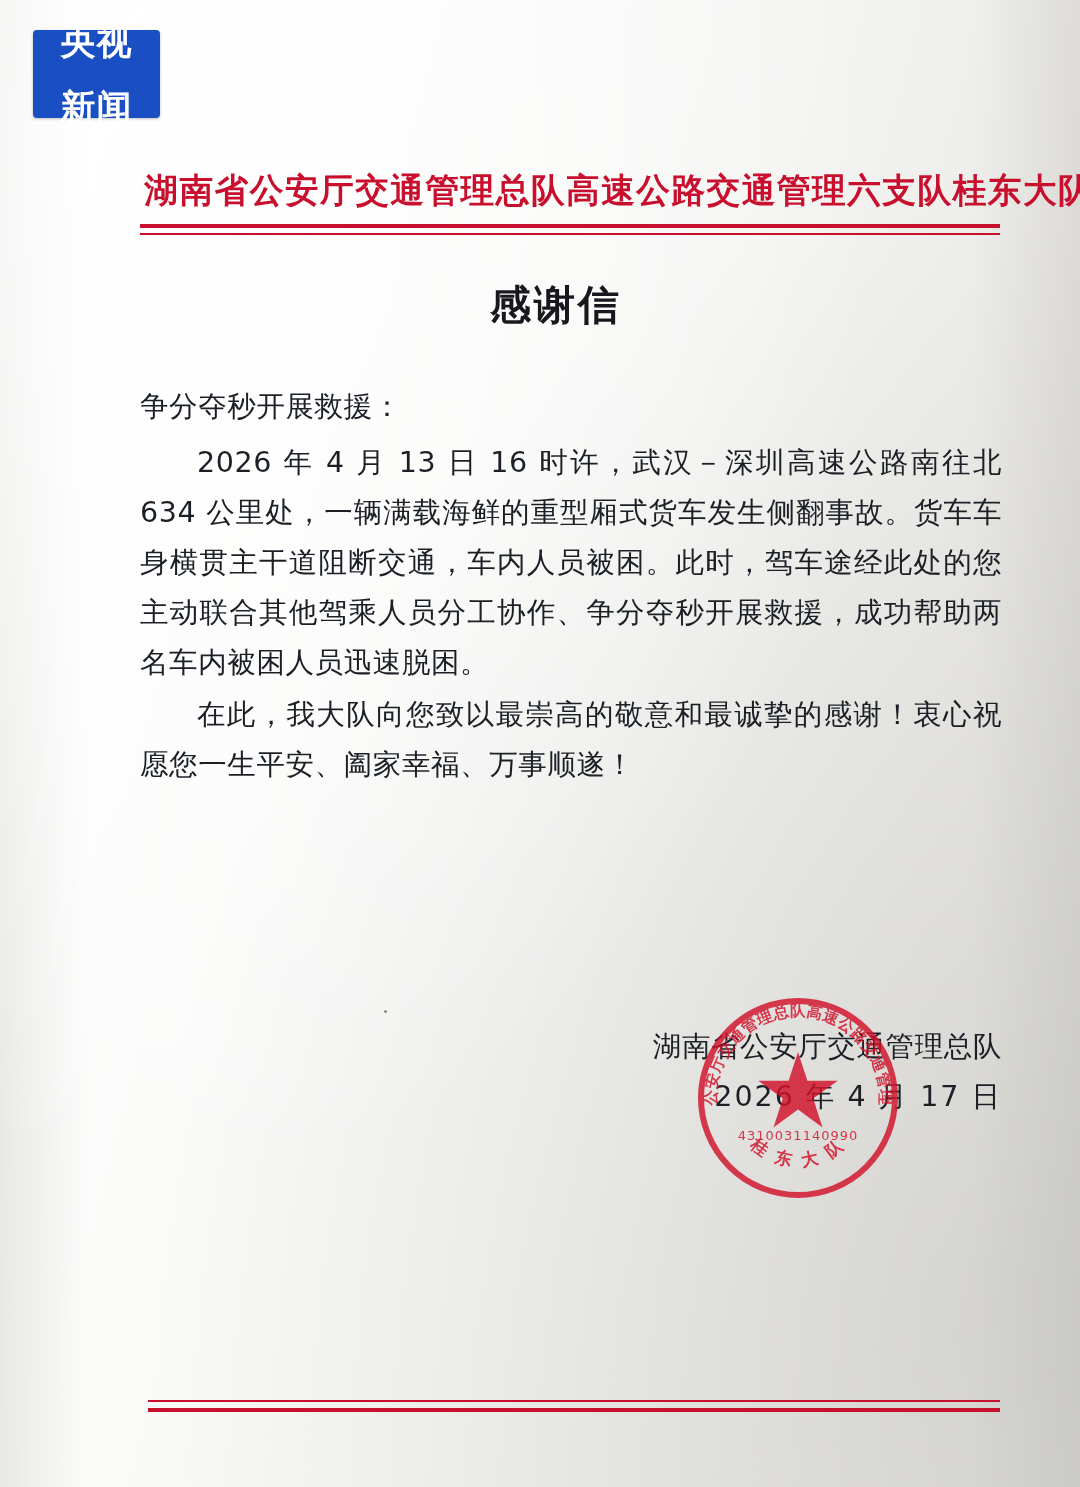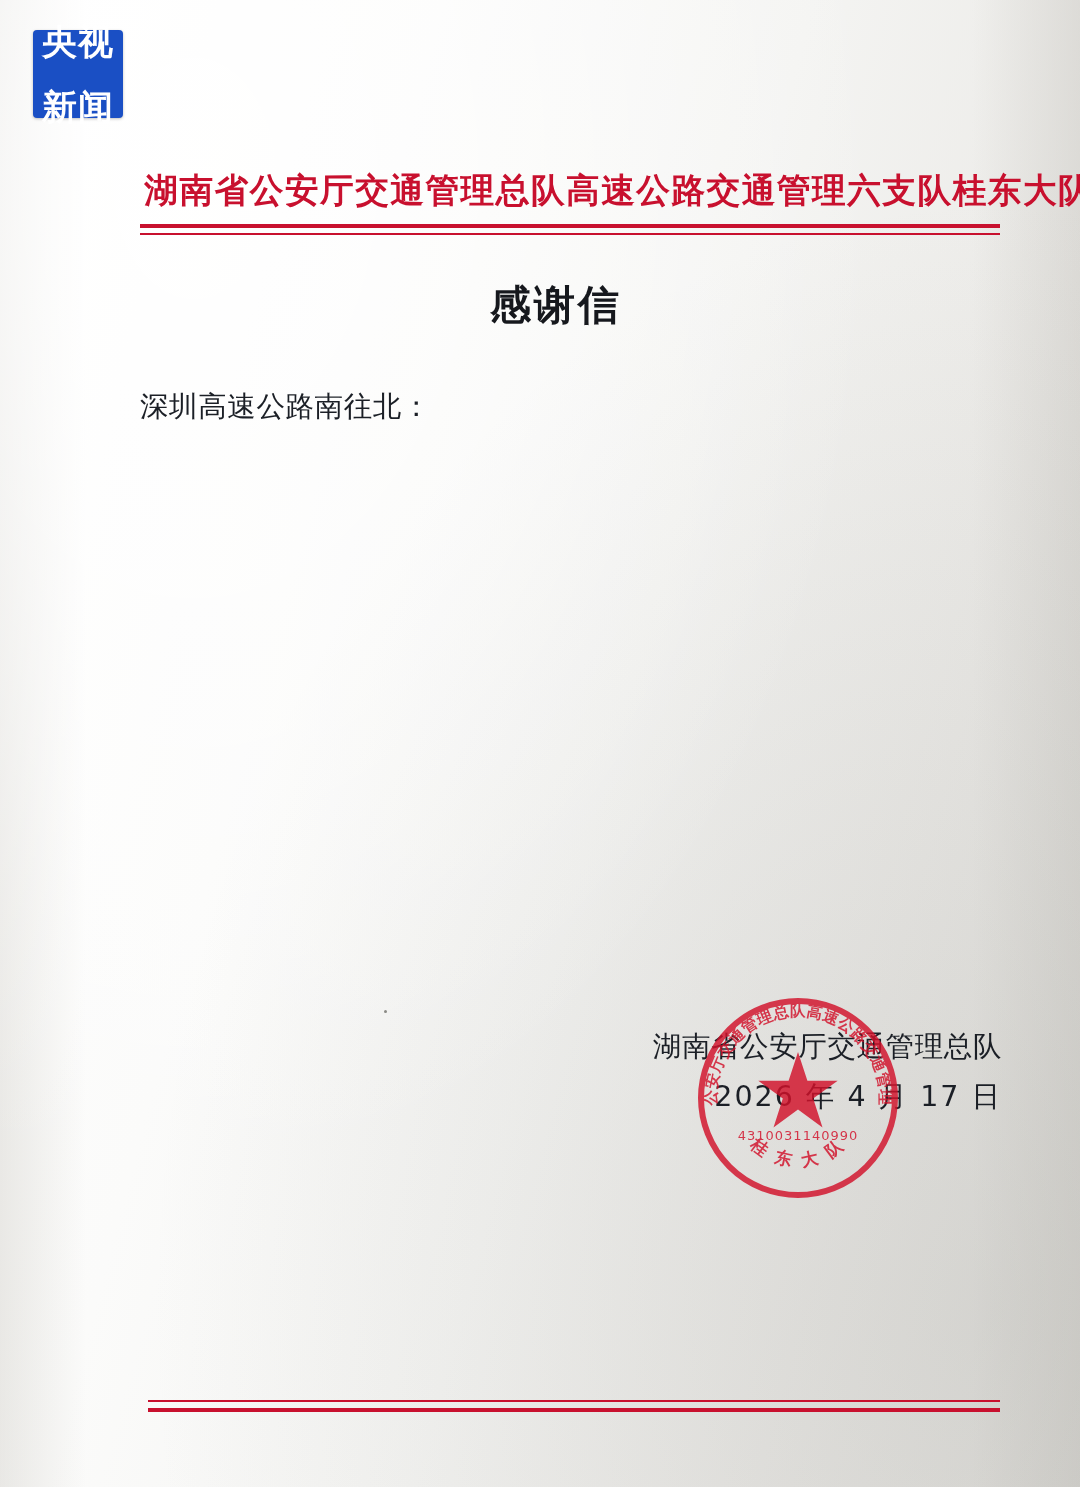--- a/index.html
+++ b/index.html
@@ -34,21 +34,21 @@
       linear-gradient(270deg, rgba(205,203,198,0.5) 0%, rgba(255,255,255,0) 10%);
     pointer-events: none;
     z-index: 2;
   }
 
   
   #logo {
     position: absolute;
     left: 33px;
     top: 30px;
-    width: 90px;
+    width: 127px;
     height: 88px;
     background: #1a4fc4;
     border-radius: 4px;
     display: flex;
     flex-direction: column;
     align-items: center;
     justify-content: center;
     z-index: 5;
     box-shadow: 0 1px 3px rgba(0,0,0,0.25);
     gap: 25px;
@@ -203,21 +203,23 @@
 
     <div class="letterhead">
       <div class="lh-text">湖南省公安厅交通管理总队高速公路交通管理六支队桂东大队</div>
       <div class="lh-rule-thick"></div>
       <div class="lh-rule-thin"></div>
     </div>
 
     <div class="doc-title">感谢信</div>
 
     <div class="body-wrap">
-      <div class="salutation">深圳高速公路南往北：</div>
+      <div class="salutation">争分夺秒开展救援：</div>
+      <p class="para">2026 年 4 月 13 日 16 时许，武汉－深圳高速公路南往北 634 公里处，一辆满载海鲜的重型厢式货车发生侧翻事故。货车车身横贯主干道阻断交通，车内人员被困。此时，驾车途经此处的您主动联合其他驾乘人员分工协作、争分夺秒开展救援，成功帮助两名车内被困人员迅速脱困。</p>
+      <p class="para">在此，我大队向您致以最崇高的敬意和最诚挚的感谢！衷心祝愿您一生平安、阖家幸福、万事顺遂！</p>
     </div>
 
     <div class="signature">
       <div>湖南省公安厅交通管理总队</div>
       <div class="sig-date">2026 年 4 月 17 日</div>
     </div>
 
     <div class="speck"></div>
 
     <svg id="seal" viewBox="0 0 216 216">

